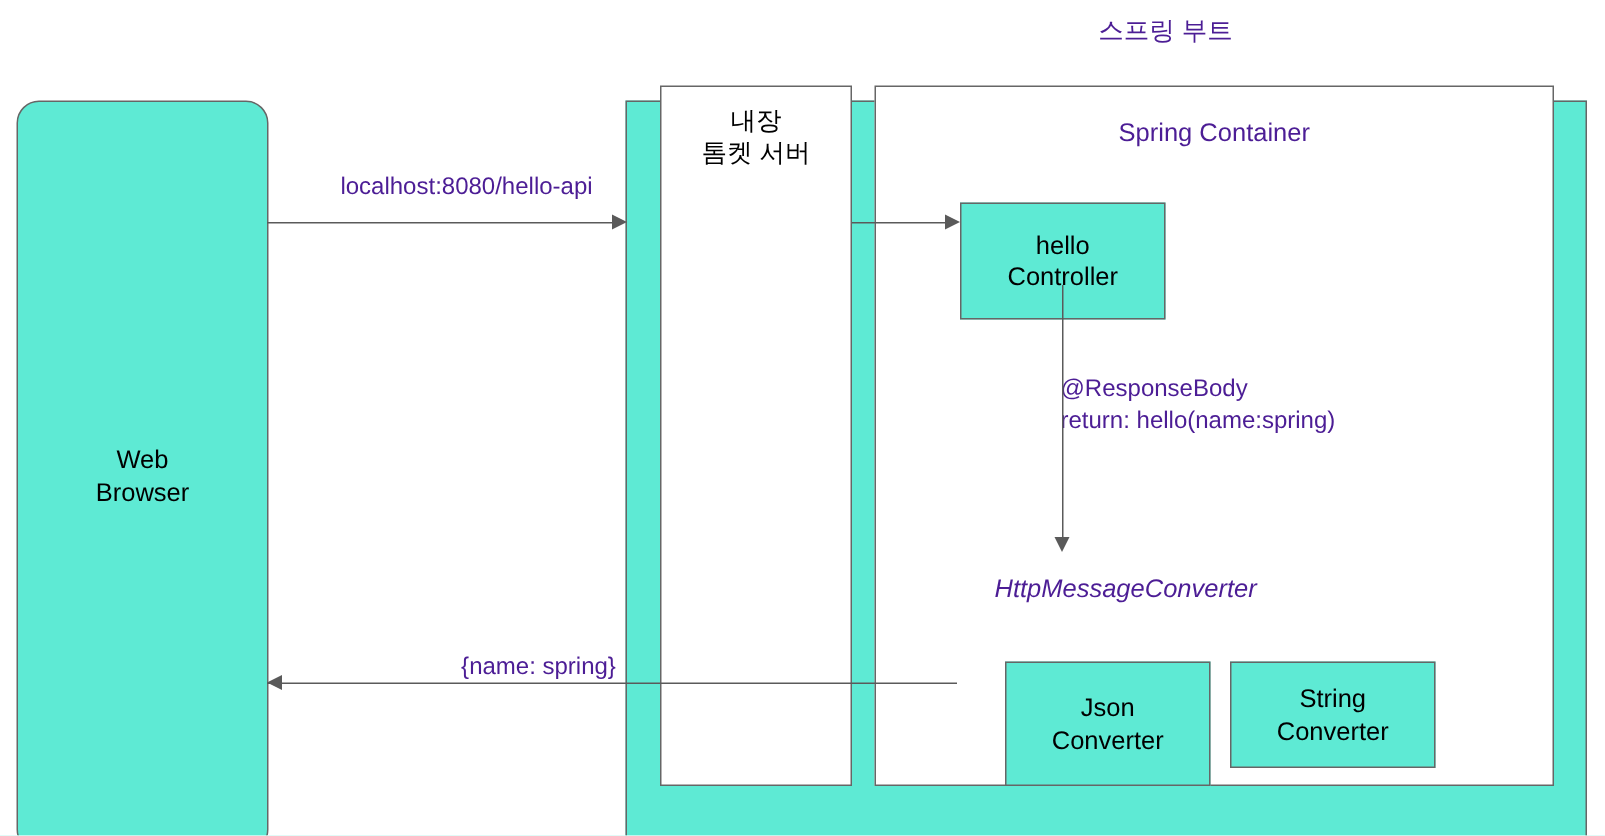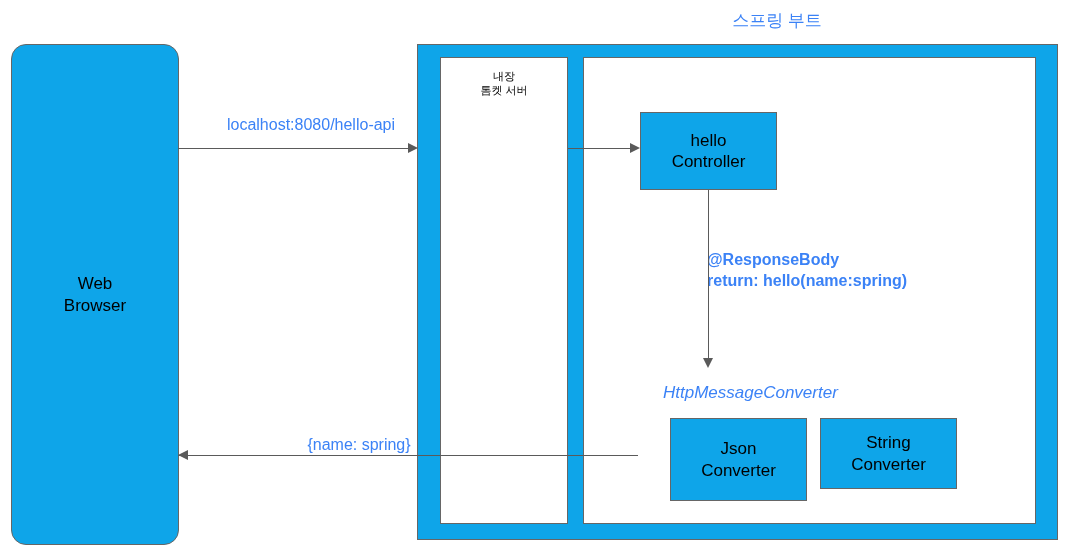--- a/index.html
+++ b/index.html
@@ -23,31 +23,32 @@
     box-sizing: border-box;
     border: 1px solid #666666;
     display: flex;
     align-items: center;
     justify-content: center;
     text-align: center;
     line-height: 1.25;
     white-space: pre-line;
   }
   .box-gray {
-    background: #0ea5e9;
+    background: #5eead4;
+    margin-top: 23px;
   }
   .box-white {
     background: #ffffff;
   }
   .label {
     position: absolute;
     text-align: center;
     line-height: 1.3;
     white-space: pre-line;
-    color: #3b82f6;
+    color: #4c1d95;
   }
   .hline {
     position: absolute;
     height: 0;
     border-top: 1px solid #5a5a5a;
   }
   .vline {
     position: absolute;
     width: 0;
     border-left: 1px solid #5a5a5a;
@@ -83,38 +84,37 @@
     font-size: 17px;
     border-radius: 15px;
   }
   #box-spring-boot {
     left: 417px; top: 44px; width: 641px; height: 496px;
   }
   #box-tomcat {
     left: 440px; top: 57px; width: 128px; height: 467px;
     align-items: flex-start;
     padding-top: 12px;
-    font-size: 11px;
+    font-size: 17px;
   }
   #box-spring-container {
     left: 583px; top: 57px; width: 453px; height: 467px;
   }
   #label-spring-container {
     left: 633px; top: 78px; width: 353px;
     font-size: 17px;
   }
   #box-hello-controller {
     left: 640px; top: 112px; width: 137px; height: 78px;
     font-size: 17px;
   }
   #label-response-body {
     left: 707px; top: 250px; width: 300px;
     text-align: left;
     font-size: 16px;
-    font-weight: bold;
   }
   #label-http-message-converter {
     left: 663px; top: 382px; width: 300px;
     text-align: left;
     font-size: 17px;
     font-style: italic;
   }
   #box-json-converter {
     left: 670px; top: 418px; width: 137px; height: 83px;
     font-size: 17px;
@@ -154,20 +154,21 @@
   <div class="box box-gray" id="box-web-browser">Web
 Browser</div>
 
   <div class="box box-gray" id="box-spring-boot"></div>
 
   <div class="box box-white" id="box-tomcat">내장
 톰켓 서버</div>
 
   <div class="box box-white" id="box-spring-container"></div>
 
+  <div class="label" id="label-spring-container">Spring Container</div>
 
   <div class="box box-gray" id="box-hello-controller">hello
 Controller</div>
 
   <div class="label" id="label-response-body">@ResponseBody
 return: hello(name:spring)</div>
 
   <div class="label" id="label-http-message-converter">HttpMessageConverter</div>
 
   <div class="box box-gray" id="box-json-converter">Json

